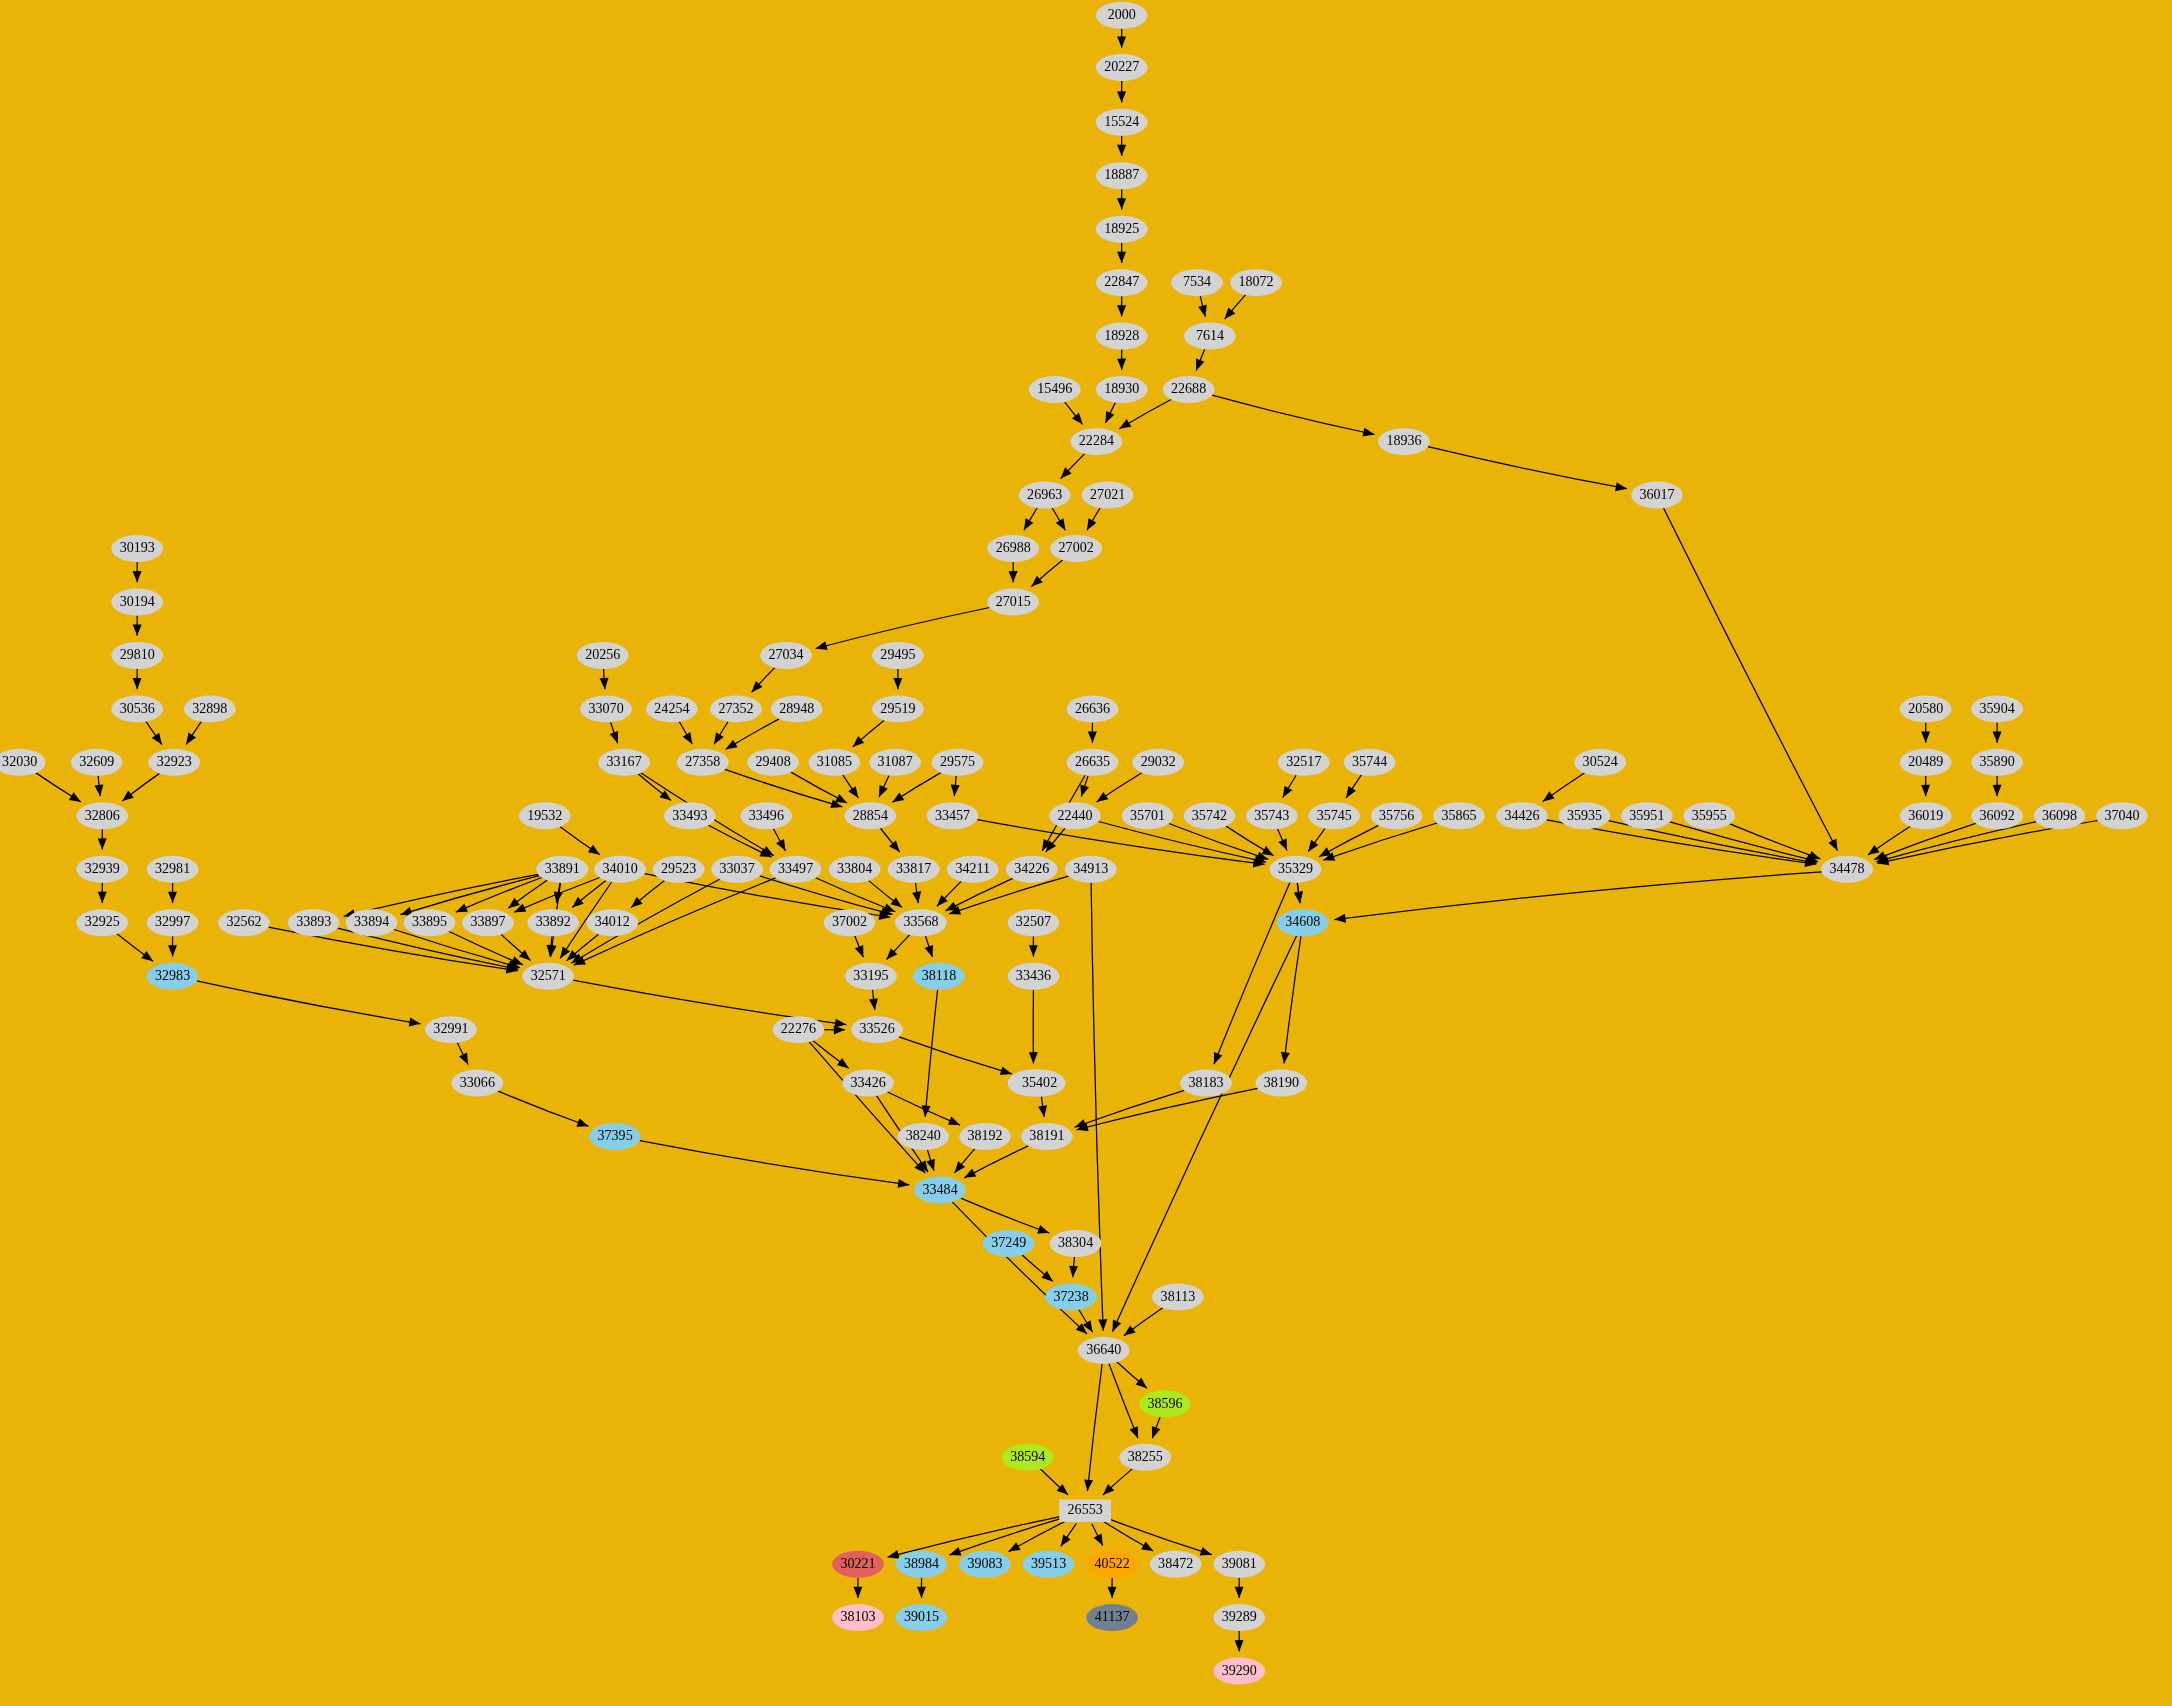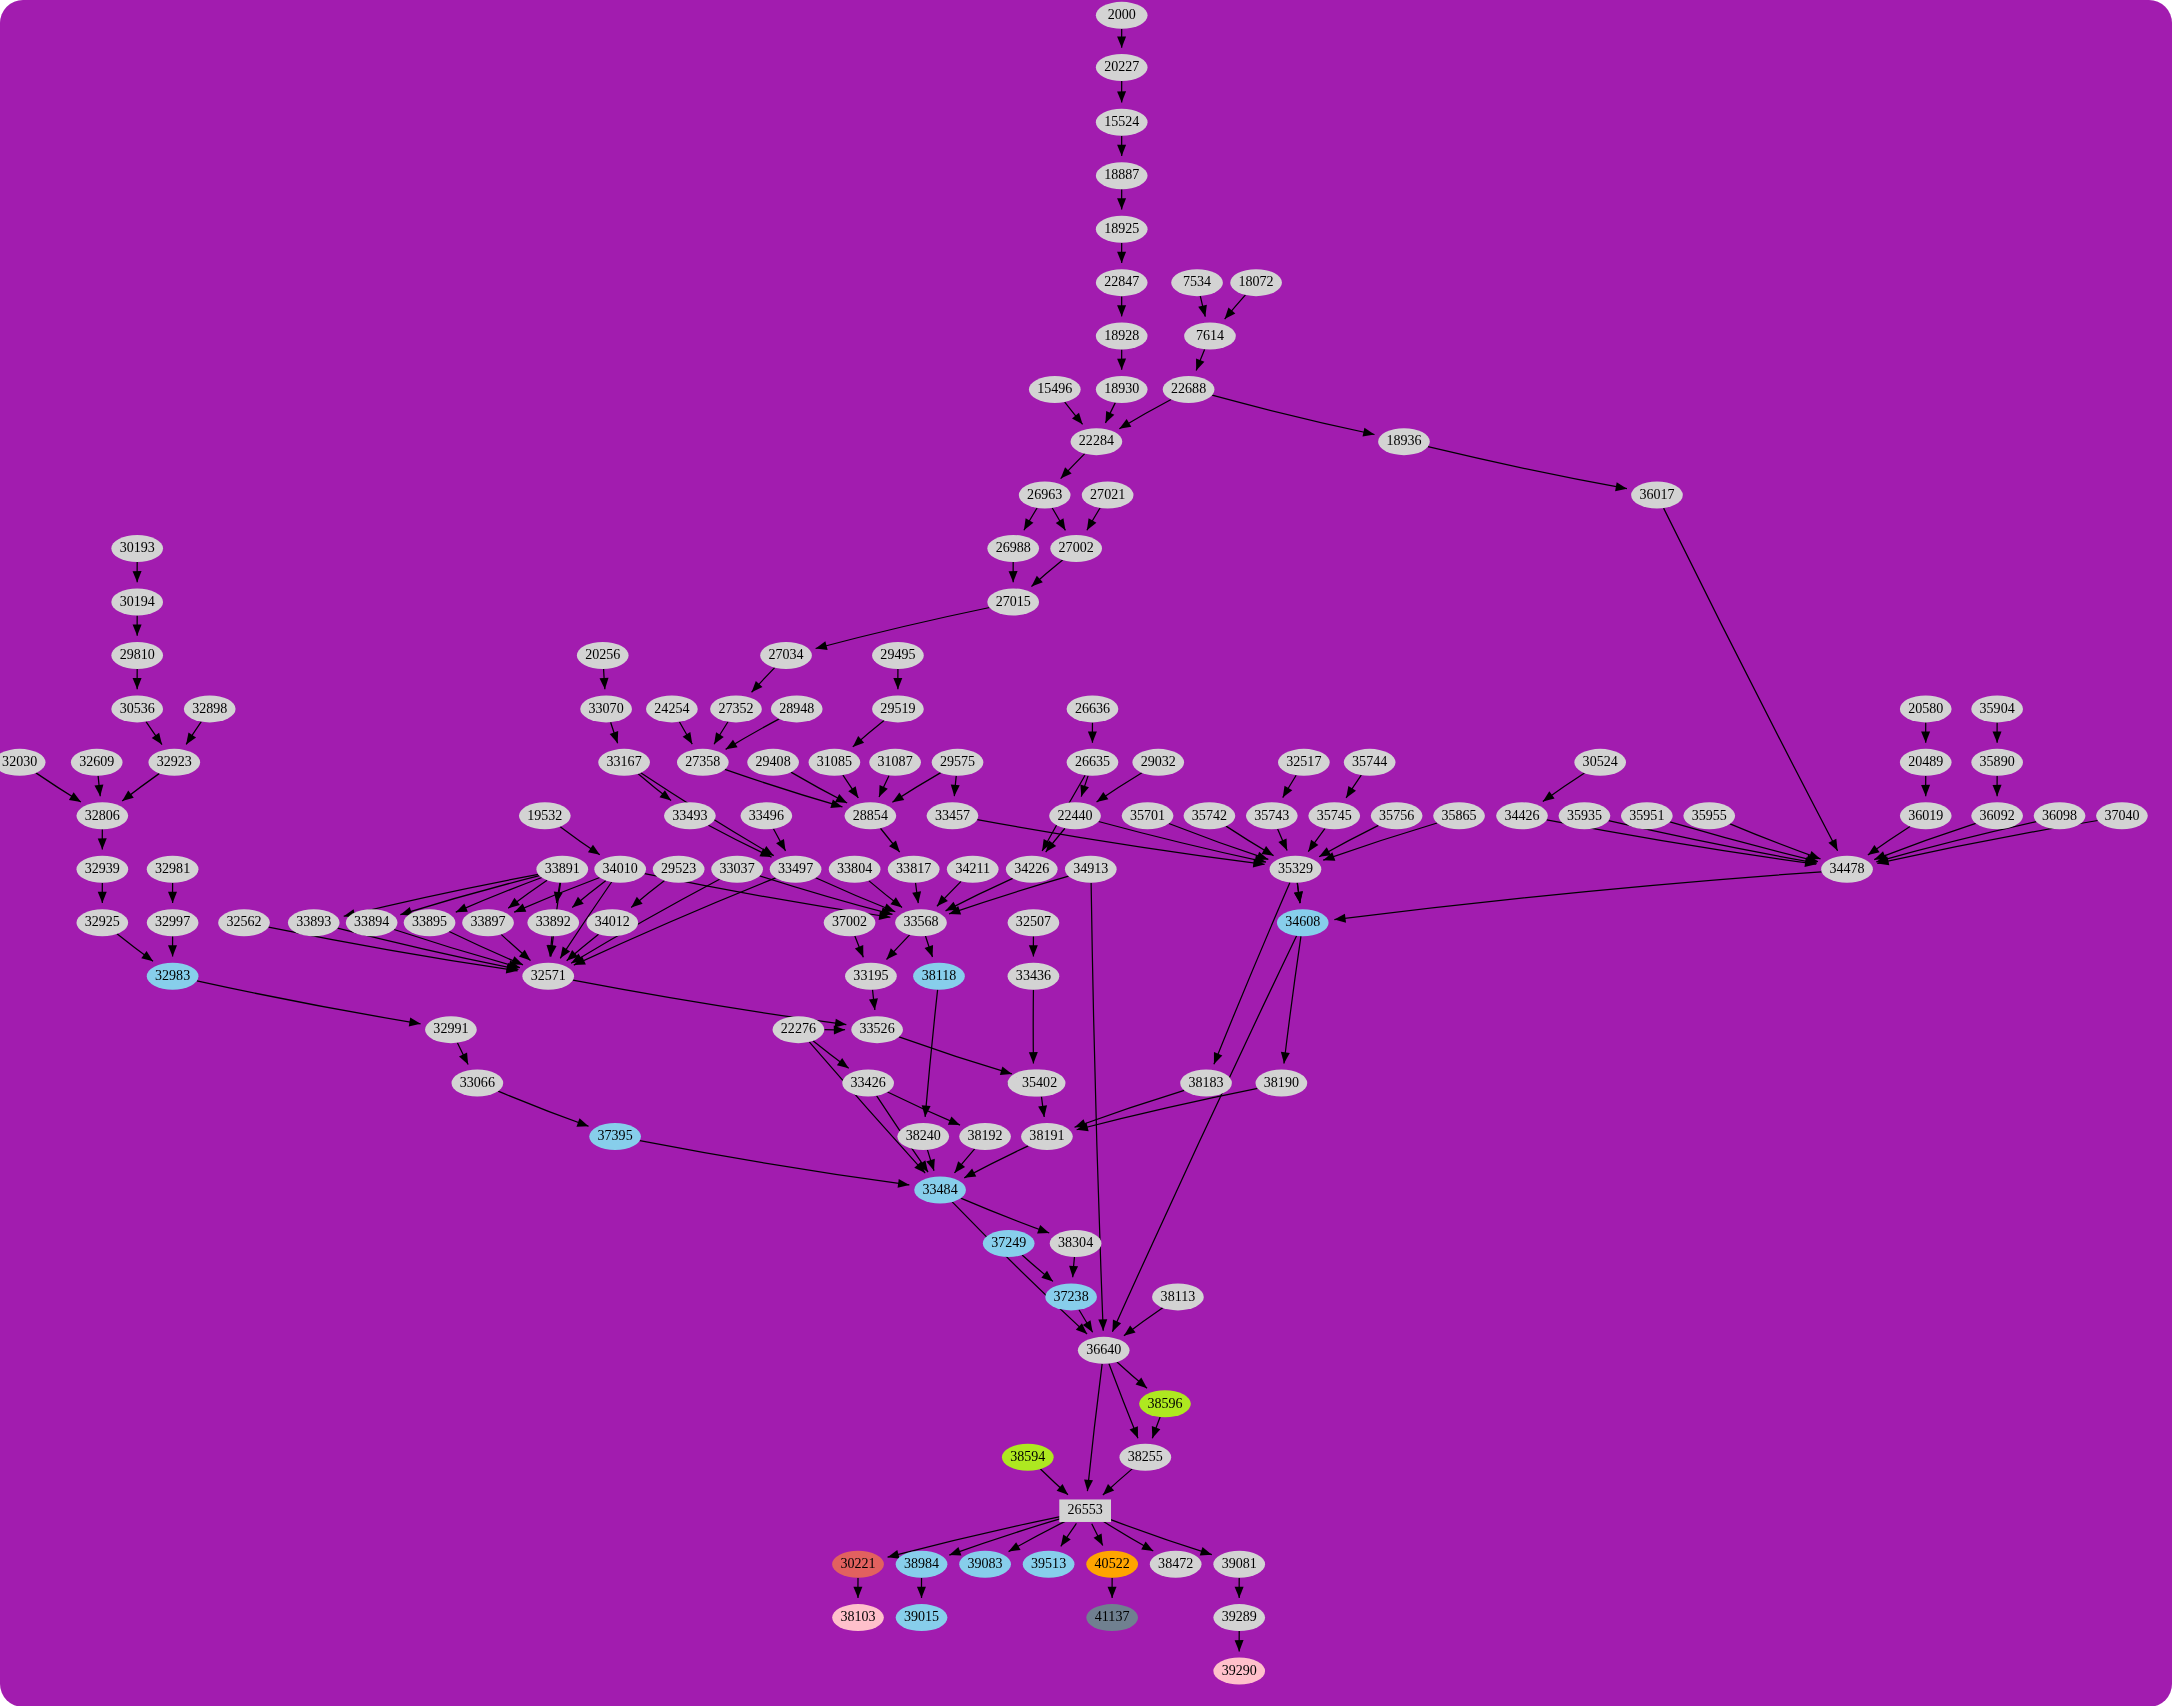--- a/index.html
+++ b/index.html
@@ -1,20 +1,19 @@
 <!DOCTYPE html>
 <html style="font-size:9px"><head>
 <meta charset="utf-8">
 <title>Dependency Graph</title>
 <style>
   html,body{margin:0;padding:0;background:#ffffff;}
   #graph-root{
-    width:2172px;height:1707px;position:relative;background:#a21caf;
+    width:2172px;height:1707px;position:relative;background:#eab308;
     font-family:"Liberation Serif", serif;
-    border-radius:23px;
   }
   svg#graph-svg{display:block;width:2172px;height:1707px;}
   .node-ellipse{stroke:none;}
   .node-label{
     font-family:"Liberation Serif", serif;
     font-size:25px;
     fill:#000000;
     text-anchor:middle;
     dominant-baseline:middle;
     pointer-events:none;

